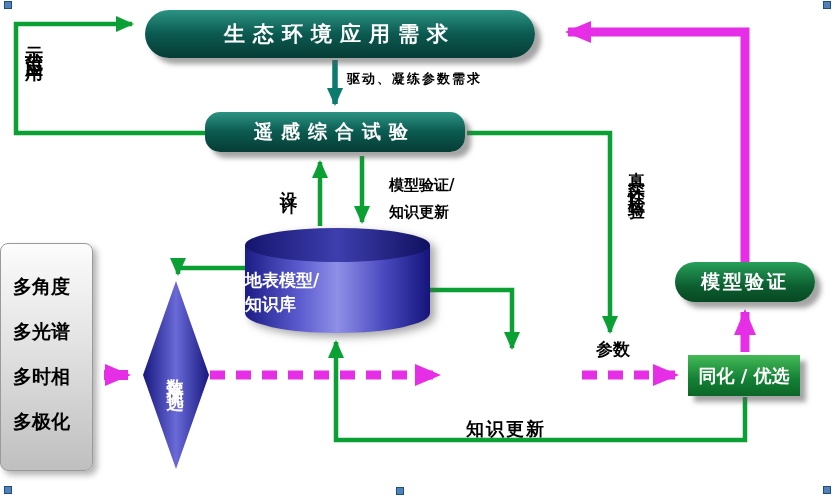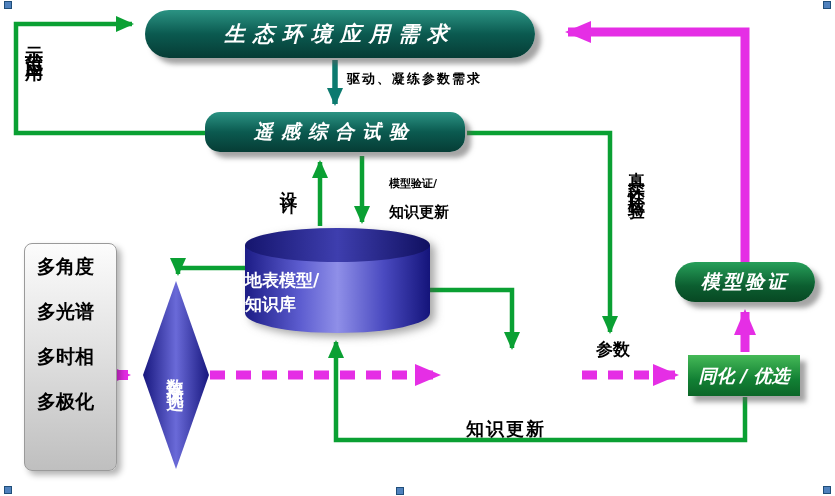--- a/index.html
+++ b/index.html
@@ -1,21 +1,21 @@
 <!DOCTYPE html>
 <html><head>
 <meta charset="utf-8">
 <style>
   * { margin:0; padding:0; box-sizing:border-box; }
   body { font-family:"DejaVu Sans","Liberation Sans",sans-serif; background:#fff; }
   #canvas { position:relative; width:835px; height:496px; background:#ffffff; overflow:hidden; }
   svg.arrows { position:absolute; inset:0; z-index:1; }
 
   .shape { position:absolute; z-index:2; display:flex; align-items:center; justify-content:center;
-           color:#fff; font-weight:bold; text-align:right;font-style:italic; }
+           color:#fff; font-weight:bold; text-align:right; }
   .teal-grad  { background:linear-gradient(180deg,#2b9383 0%,#0b5a50 50%,#063c35 100%);border-radius:15px; }
   .green-grad { background:linear-gradient(180deg,#45b957 0%,#128034 60%,#0c6628 100%); }
   .dkgreen-grad { background:linear-gradient(180deg,#27a05a 0%,#0c5e30 60%,#074823 100%); }
   .shadowed { box-shadow:6px 6px 5px rgba(90,90,90,.55); }
 
   #eco-pill     { left:145px; top:10px;  width:390px; height:48px; border-radius:26px; font-size:21px; letter-spacing:8px; }
   #rs-box       { left:205px; top:112px; width:260px; height:40px; font-size:19px; letter-spacing:8px; }
   #collab-box   { left:450px; top:355px; width:130px; height:41px; font-size:19px; letter-spacing:5px; }
   #assim-box    { left:688px; top:355px; width:112px; height:41px; font-size:18px; }
   #product-pill { left:675px; top:262px; width:140px; height:40px; border-radius:20px; font-size:19px; letter-spacing:3px; }
@@ -30,33 +30,33 @@
   .cyl-text { position:absolute; top:40px; left:0; width:100%; text-align:left; color:#fff;
               font-weight:bold; font-size:17px; line-height:24px; }
 
   #diamond { position:absolute; left:143px; top:281px; width:66px; height:188px; z-index:2;
              clip-path:polygon(50% 0,100% 50%,50% 100%,0 50%);
              background:linear-gradient(90deg,#17177e 0%,#6a6ad8 50%,#17177e 100%);
              display:flex; align-items:center; justify-content:center; }
   #diamond .vtext { writing-mode:vertical-rl; text-orientation:upright; color:#fff;
                     font-weight:bold; font-size:17px; letter-spacing:5px; }
 
-  #sources-box { position:absolute; left:24px; top:243px; width:93px; height:228px; z-index:2;
-                 border:1px solid #9a9a9a; border-radius:8px; padding-top:0;
+  #sources-box { position:absolute; left:0; top:243px; width:93px; height:228px; z-index:2;
+                 border:1px solid #9a9a9a; border-radius:8px; padding-top:20px;
                  background:linear-gradient(180deg,#fcfcfc 0%,#e2e2e2 45%,#bfbfbf 100%);
                  box-shadow:4px 4px 6px rgba(0,0,0,.3); }
   .src-item { height:45px; line-height:45px; padding-left:12px; font-size:19px; font-weight:bold; color:#000; }
 
   .lbl { position:absolute; z-index:3; color:#000; font-weight:bold; white-space:nowrap; }
   .vert { writing-mode:vertical-rl; text-orientation:upright; }
 
   #lbl-demo   { left:22px;  top:32px;  font-size:18px; letter-spacing:6px; }
   #lbl-drive  { left:347px; top:70px;  font-size:13px; letter-spacing:2px; }
   #lbl-design { left:278px; top:177px; font-size:17px; letter-spacing:6px; }
-  #lbl-mv1    { left:389px; top:176px; font-size:11px; }
+  #lbl-mv1    { left:389px; top:176px; font-size:15px; }
   #lbl-mv2    { left:389px; top:203px; font-size:15px; }
   #lbl-auth   { left:626px; top:158px; font-size:17px; letter-spacing:8px; }
   #lbl-param  { left:596px; top:338px; font-size:17px; }
   #lbl-ku     { left:466px; top:417px; font-size:18px; letter-spacing:2px; }
 
   .handle { position:absolute; z-index:5; width:8px; height:8px;
             background:#4f81bd; border:1px solid #1f4e79; }
   #h-tl { left:4px;   top:1px; }
   #h-tr { left:823px; top:1px; }
   #h-bl { left:4px;   top:486px; }

